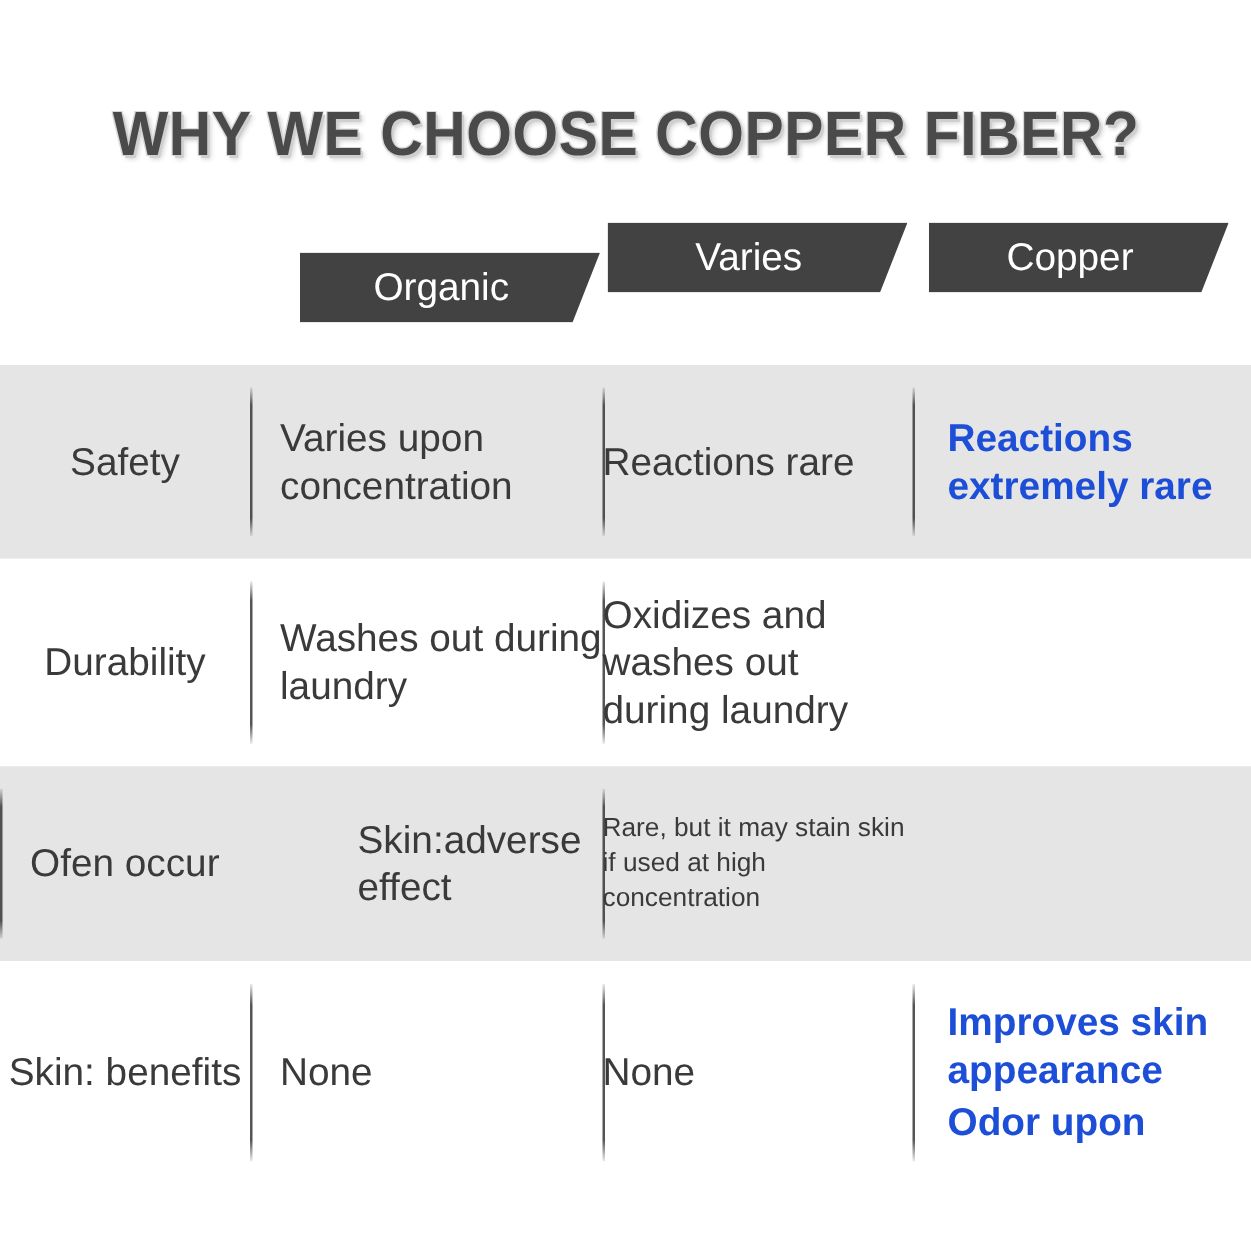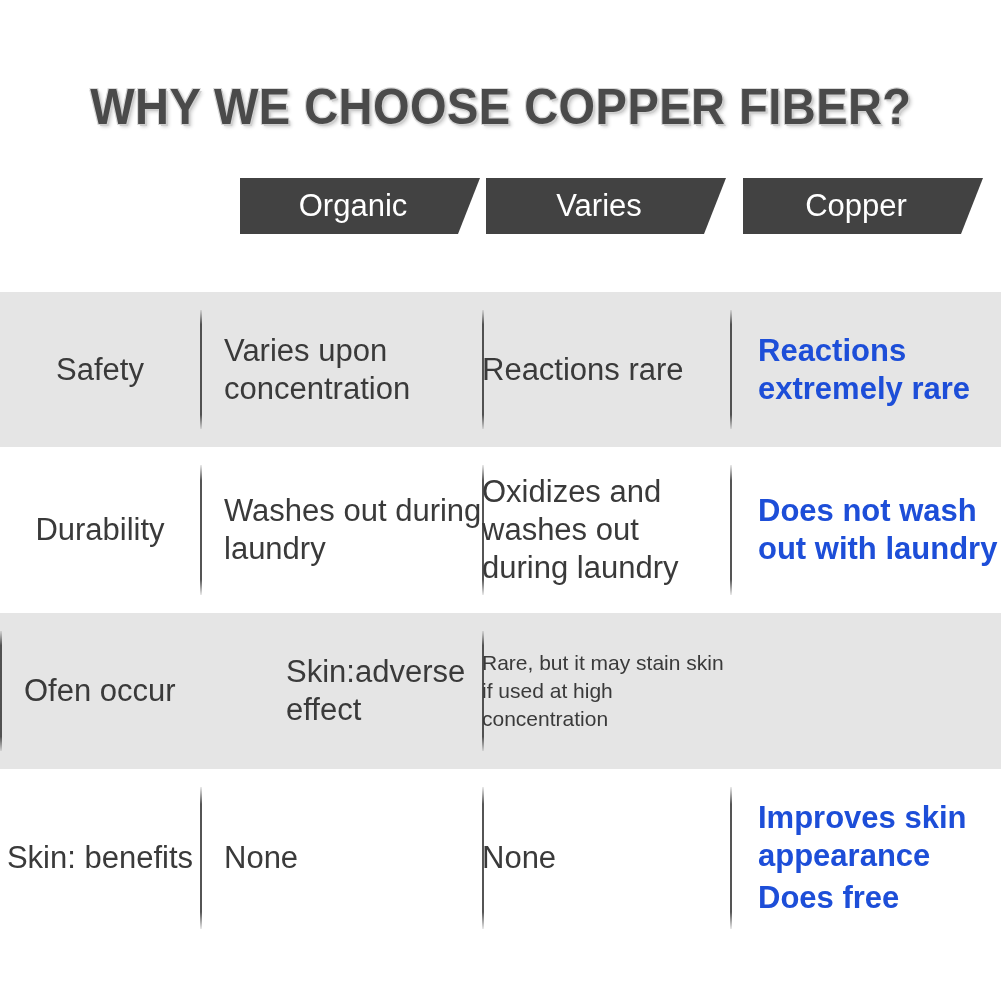--- a/index.html
+++ b/index.html
@@ -55,21 +55,21 @@
     height: 56px;
     background: #424242;
     color: #ffffff;
     font-size: 31px;
     line-height: 56px;
     text-align: center;
     box-sizing: border-box;
     -webkit-clip-path: polygon(0 0, 100% 0, calc(100% - 22px) 100%, 0 100%);
     clip-path: polygon(0 0, 100% 0, calc(100% - 22px) 100%, 0 100%);
   }
-  .tab.t0 { left: 240px; width: 240px; }
+  .tab.t0 { left: 240px; width: 240px; margin-top: 24px; }
   .tab.t1 { left: 486px; width: 240px; }
   .tab.t2 { left: 743px; width: 240px; font-weight: normal; }
   .tab .tab-label {
     display: block;
     margin-left: -14px;
   }
 
   
   .table {
     position: absolute;
@@ -185,23 +185,20 @@
   <div class="row plain r1">
     <div class="cell c0">
       <span class="txt">Durability</span>
     </div>
     <div class="cell c1">
       <span class="txt">Washes out during laundry</span>
     </div>
     <div class="cell c2">
       <span class="txt">Oxidizes and washes out during laundry</span>
     </div>
-    <div class="cell c3">
-      <span class="txt">Does not wash out with laundry</span>
-    </div>
   </div>
 
   <div class="row shade r2">
     <div class="cell c1">
       <span class="txt">Ofen occur</span>
     </div>
     <div class="cell c0">
       <span class="txt">Skin:adverse effect</span>
     </div>
     <div class="cell c2">
@@ -215,18 +212,18 @@
     </div>
     <div class="cell c1">
       <span class="txt">None</span>
     </div>
     <div class="cell c2">
       <span class="txt">None</span>
     </div>
     <div class="cell c3">
       <span>
         <span class="txt">Improves skin appearance</span>
-        <span class="sub">Does free</span>
+        <span class="sub">Odor upon</span>
       </span>
     </div>
   </div>
 
 </div>
 
 </body></html>

